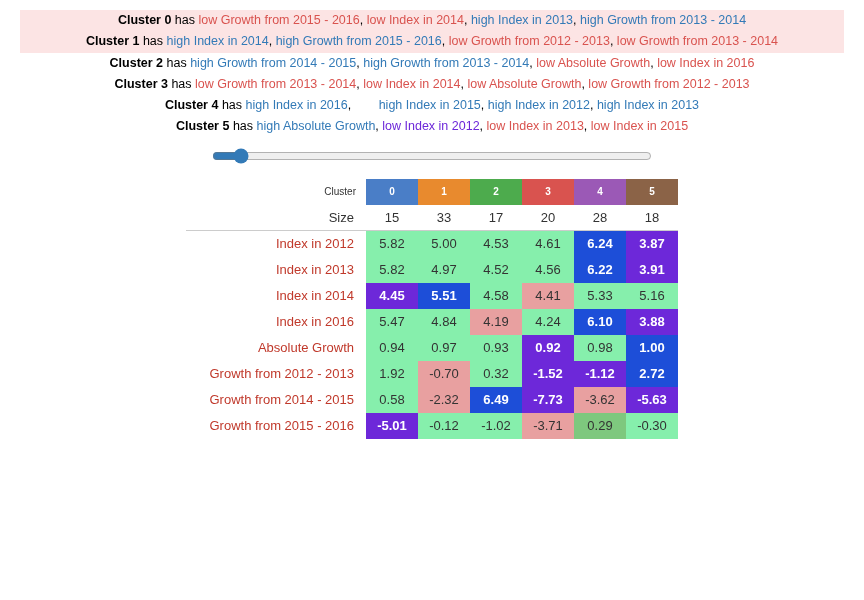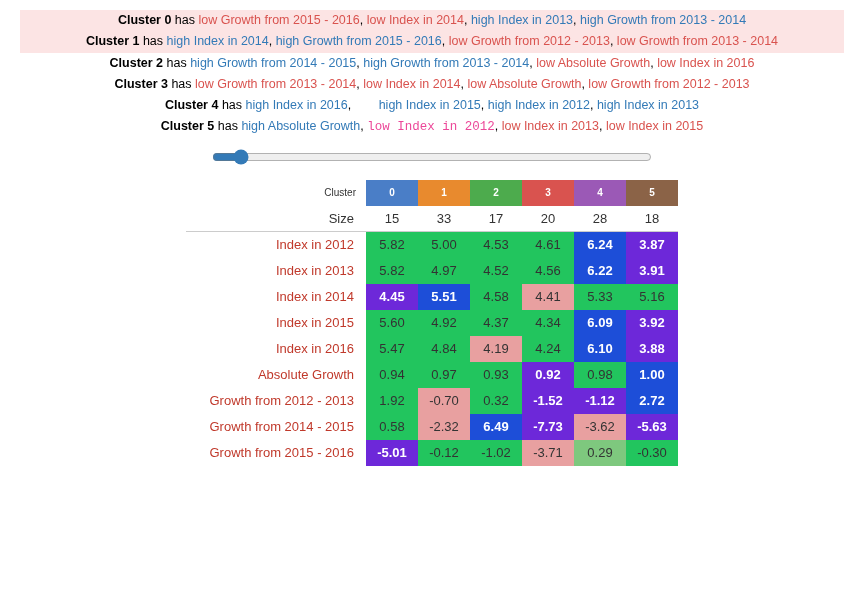--- a/index.html
+++ b/index.html
@@ -65,34 +65,34 @@
     .cluster-header-1 { background: #e88a2e; }
     .cluster-header-2 { background: #4dab4d; }
     .cluster-header-3 { background: #d9534f; }
     .cluster-header-4 { background: #9b59b6; }
     .cluster-header-5 { background: #8b6347; }
     .size-row td { color: #333; font-weight: normal; }
     .cell-high-green { background: #1d4ed8; color: #fff; font-weight: bold; }
     .cell-high-red { background: #6d28d9; color: #fff; font-weight: bold; }
     .cell-mid-green { background: #7ec87e; color: #333; }
     .cell-mid-red { background: #e8a0a0; color: #333; }
-    .cell-neutral { background: #22c55e; color: #333; }
+    .cell-neutral { background: #86efac; color: #333; }
     .separator-row td { border-top: 1px solid #ccc; }
   </style>
 </head>
 <body>
 
 <div class="container">
   <div class="cluster-desc" id="cluster-desc-container">
       <div style="background: rgb(252, 228, 228);"><span style="font-weight: bold;">Cluster 0</span><span> has </span><span style="color: rgb(217, 83, 79);">low Growth from 2015 - 2016</span><span>, </span><span style="color: rgb(217, 83, 79);">low Index in 2014</span><span>, </span><span style="color: rgb(51, 122, 183);">high Index in 2013</span><span>, </span><span style="color: rgb(51, 122, 183);">high Growth from 2013 - 2014</span></div>
       <div style="background: rgb(252, 228, 228);"><span style="font-weight: bold;">Cluster 1</span><span> has </span><span style="color: rgb(51, 122, 183);">high Index in 2014</span><span>, </span><span style="color: rgb(51, 122, 183);">high Growth from 2015 - 2016</span><span>, </span><span style="color: rgb(217, 83, 79);">low Growth from 2012 - 2013</span><span>, </span><span style="color: rgb(217, 83, 79);">low Growth from 2013 - 2014</span></div>
       <div><span style="font-weight: bold;">Cluster 2</span><span> has </span><span style="color: rgb(51, 122, 183);">high Growth from 2014 - 2015</span><span>, </span><span style="color: rgb(51, 122, 183);">high Growth from 2013 - 2014</span><span>, </span><span style="color: rgb(217, 83, 79);">low Absolute Growth</span><span>, </span><span style="color: rgb(217, 83, 79);">low Index in 2016</span></div>
       <div><span style="font-weight: bold;">Cluster 3</span><span> has </span><span style="color: rgb(217, 83, 79);">low Growth from 2013 - 2014</span><span>, </span><span style="color: rgb(217, 83, 79);">low Index in 2014</span><span>, </span><span style="color: rgb(217, 83, 79);">low Absolute Growth</span><span>, </span><span style="color: rgb(217, 83, 79);">low Growth from 2012 - 2013</span></div>
       <div><span style="font-weight: bold;">Cluster 4</span><span> has </span><span style="color: rgb(51, 122, 183);">high Index in 2016</span><span>, </span><span style="color: rgb(51, 122, 183); margin-left: 24px;">high Index in 2015</span><span>, </span><span style="color: rgb(51, 122, 183);">high Index in 2012</span><span>, </span><span style="color: rgb(51, 122, 183);">high Index in 2013</span></div>
-      <div><span style="font-weight: bold;">Cluster 5</span><span> has </span><span style="color: rgb(51, 122, 183);">high Absolute Growth</span><span>, </span><span style="color: #ec4899; font-family: Liberation Mono, monospace;">low Index in 2012</span><span>, </span><span style="color: rgb(217, 83, 79);">low Index in 2013</span><span>, </span><span style="color: rgb(217, 83, 79);">low Index in 2015</span></div>
+      <div><span style="font-weight: bold;">Cluster 5</span><span> has </span><span style="color: rgb(51, 122, 183);">high Absolute Growth</span><span>, </span><span style="color: #6d28d9;">low Index in 2012</span><span>, </span><span style="color: rgb(217, 83, 79);">low Index in 2013</span><span>, </span><span style="color: rgb(217, 83, 79);">low Index in 2015</span></div>
     </div>
 
   <div class="slider-container">
     <input type="range" min="0" max="100" value="5" style="">
   </div>
 
   <div class="table-wrapper">
     <table id="data-table">
         <thead>
           <tr class="header-row">
@@ -136,29 +136,20 @@
           <tr>
             <td class="row-label red-label">Index in 2014</td>
             <td class="cell-high-red">4.45</td>
             <td class="cell-high-green">5.51</td>
             <td class="cell-neutral">4.58</td>
             <td class="cell-mid-red">4.41</td>
             <td class="cell-neutral">5.33</td>
             <td class="cell-neutral">5.16</td>
           </tr>
           <tr>
-            <td class="row-label red-label">Index in 2015</td>
-            <td class="cell-neutral">5.60</td>
-            <td class="cell-neutral">4.92</td>
-            <td class="cell-neutral">4.37</td>
-            <td class="cell-neutral">4.34</td>
-            <td class="cell-high-green">6.09</td>
-            <td class="cell-high-red">3.92</td>
-          </tr>
-          <tr>
             <td class="row-label red-label">Index in 2016</td>
             <td class="cell-neutral">5.47</td>
             <td class="cell-neutral">4.84</td>
             <td class="cell-mid-red">4.19</td>
             <td class="cell-neutral">4.24</td>
             <td class="cell-high-green">6.10</td>
             <td class="cell-high-red">3.88</td>
           </tr>
           <tr>
             <td class="row-label red-label">Absolute Growth</td>

